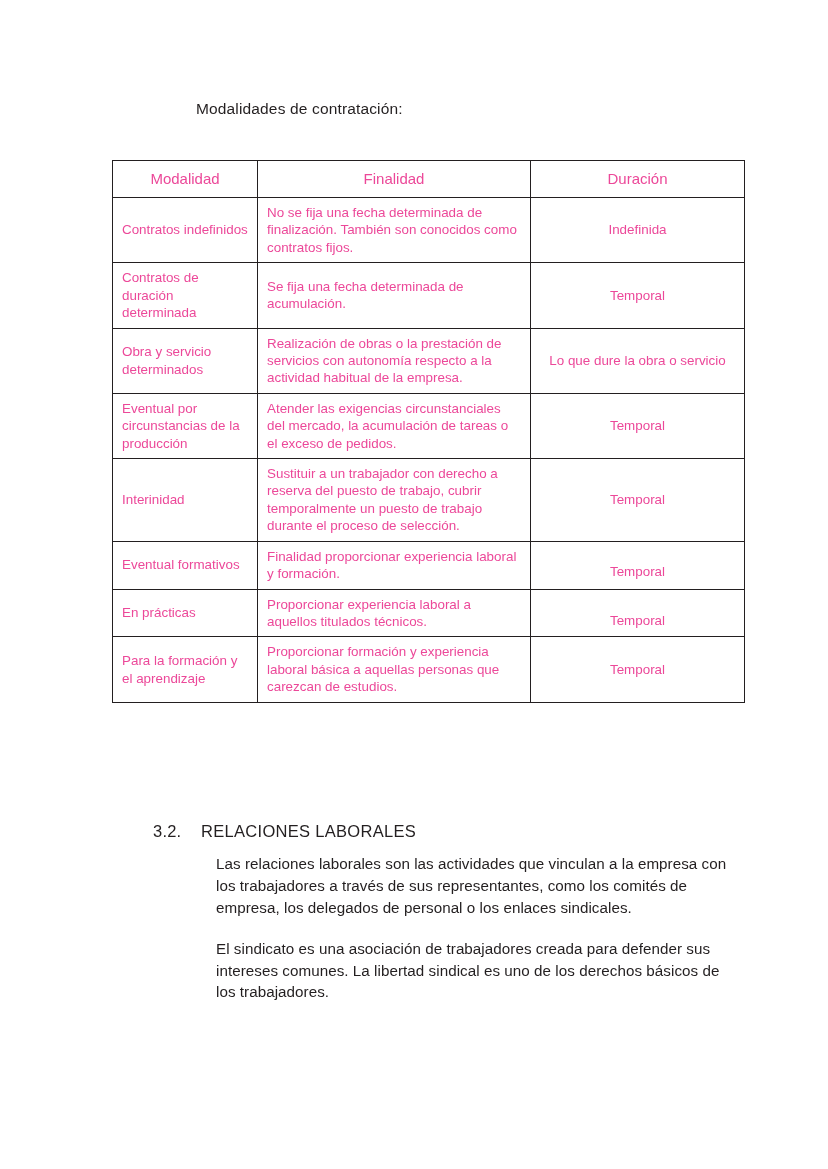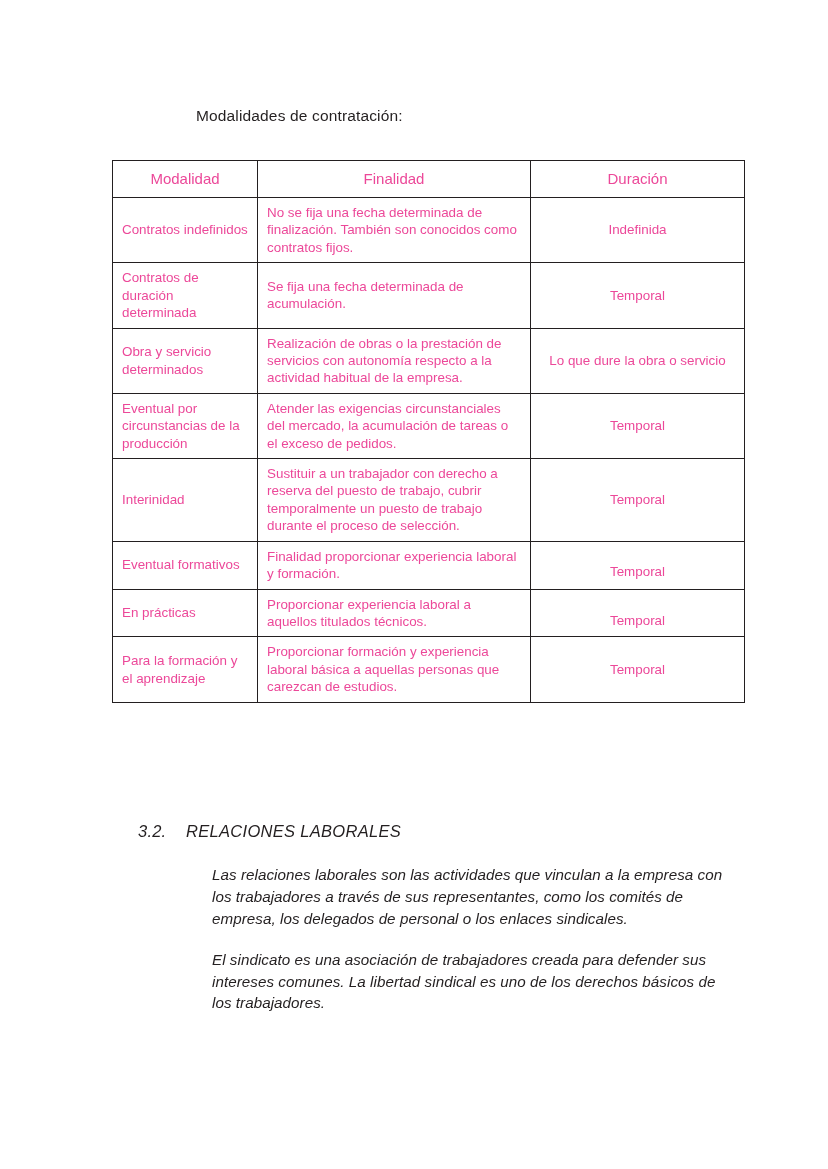--- a/index.html
+++ b/index.html
@@ -19,21 +19,21 @@
   .page {
     position: absolute;
     inset: 0;
     background: #ffffff;
   }
 
   
   .intro-line {
     position: absolute;
     left: 196px;
-    top: 107px;
+    top: 100px;
     font-size: 15.5px;
     letter-spacing: 0.15px;
     color: #231f20;
     white-space: nowrap;
   }
 
   
   .contract-table {
     position: absolute;
     left: 112px;
@@ -86,45 +86,44 @@
 
   
   tr[data-row-key="en-practicas"] .cell-duracion { vertical-align: bottom; padding-bottom: 7px; }
   tr[data-row-key="contratos-formativos"] .cell-duracion { vertical-align: bottom; padding-bottom: 8px; }
   tr[data-row-key="obra-servicio"] .cell-modalidad,
   tr[data-row-key="interinidad"] .cell-modalidad { vertical-align: middle; }
 
   
   .section {
     position: absolute;
-    left: 0;
+    left: 15px;
     top: 822px;
     width: 692px;
-    font-style: italic;
   }
   .section-heading {
     position: relative;
     height: 26px;
   }
   .section-number {
     position: absolute;
     left: 138px;
     top: 0;
     font-size: 16.5px;
     letter-spacing: 0.2px;
   }
   .section-title {
     position: absolute;
     left: 186px;
     top: 0;
     font-size: 16.5px;
     letter-spacing: 0.3px;
   }
   .section-body {
-    margin: 16px;
+    margin: 5px;
     padding: 0 0 0 196px;
     width: 520px;
     font-size: 15.2px;
     line-height: 1.44;
     letter-spacing: 0.05px;
   }
   .section-body p {
     margin: 0 0 19px 0;
   }
   .section-body p:last-child { margin-bottom: 0; }

